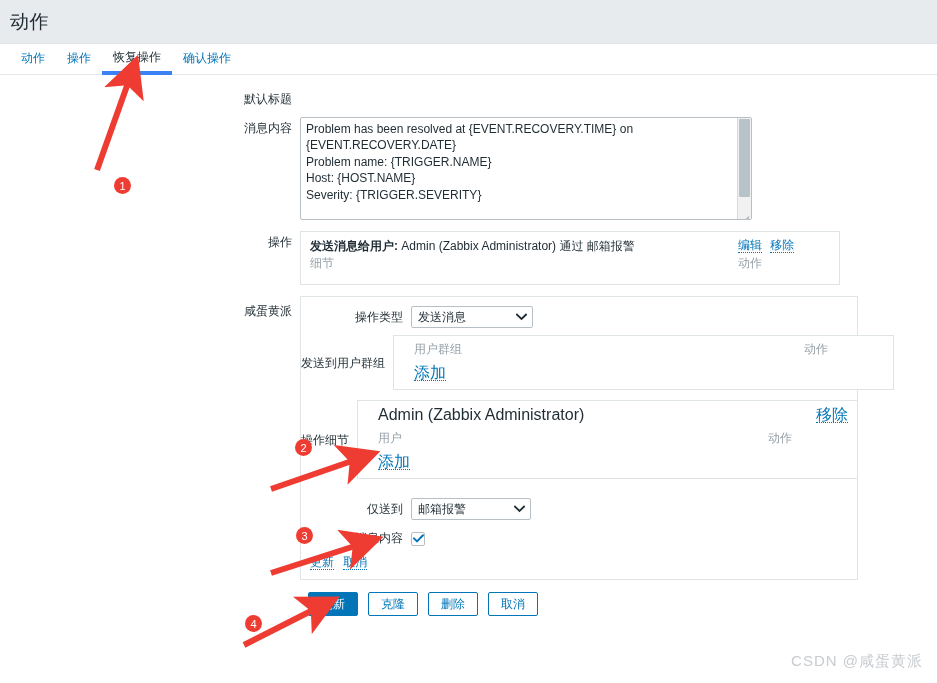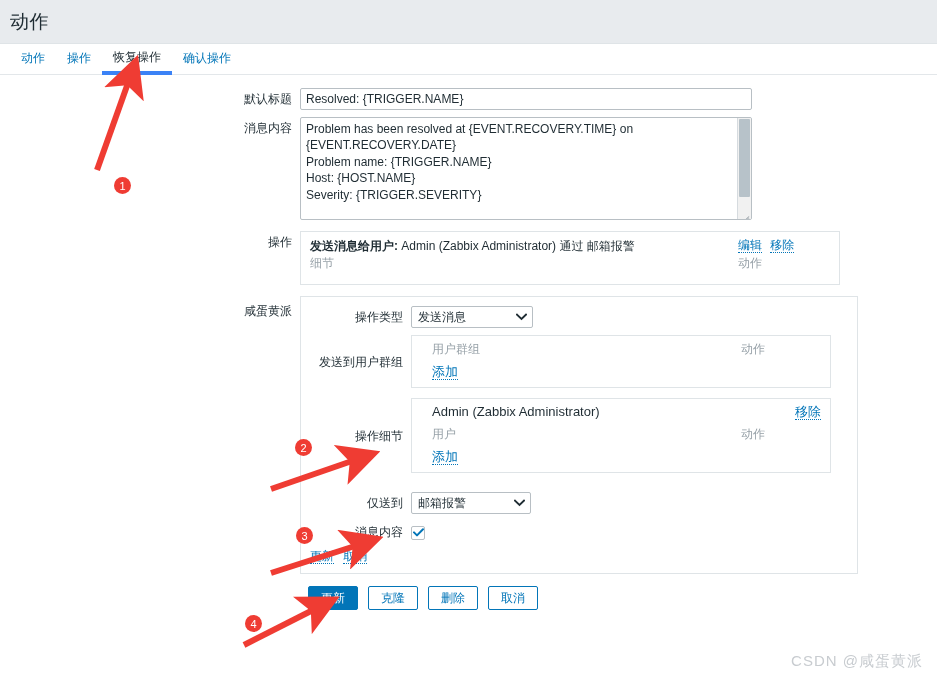--- a/index.html
+++ b/index.html
@@ -226,31 +226,31 @@
     gap: 8px;
   }
   .select .chev { margin-left: 12px; display: flex; align-items: center; }
 
   .subpanel {
     border: 1px solid #dfe4e7;
     background: #fff;
     box-sizing: border-box;
     padding: 5px 9px 7px 9px;
   }
-  .sp-w1 { width: 420px; padding-left: 20px; }
+  .sp-w1 { width: 501px; padding-left: 20px; }
   .sp-table { width: 100%; border-collapse: collapse; }
   .sp-table th {
     text-align: left;
     font-weight: normal;
     color: #97a1a8;
     font-size: 12px;
     padding: 0 0 6px 0;
   }
   .sp-table td {
-    font-size: 13px;
+    font-size: 16px;
     color: #1f2c33;
     padding: 0 0 6px 0;
     vertical-align: top;
   }
   .sp-col-action { width: 80px; text-align: right; }
 
   .checkbox {
     width: 14px; height: 14px;
     border: 1px solid #b8bfc4;
     background: #fff;
@@ -333,23 +333,20 @@
   <div class="tab">动作</div>
   <div class="tab">操作</div>
   <div class="tab active">恢复操作</div>
   <div class="tab">确认操作</div>
 </div>
 
 <div class="form-area">
 
   <div class="frow">
     <div class="flabel">默认标题</div>
-    <div class="fctl">
-      <input class="text-input" type="text" value="Resolved: {TRIGGER.NAME}" style="">
-    </div>
   </div>
 
   <div class="frow">
     <div class="flabel">消息内容</div>
     <div class="fctl">
       <div class="textarea-wrap">
         <div class="textarea-text">Problem has been resolved at {EVENT.RECOVERY.TIME} on
 {EVENT.RECOVERY.DATE}
 Problem name: {TRIGGER.NAME}
 Host: {HOST.NAME}

